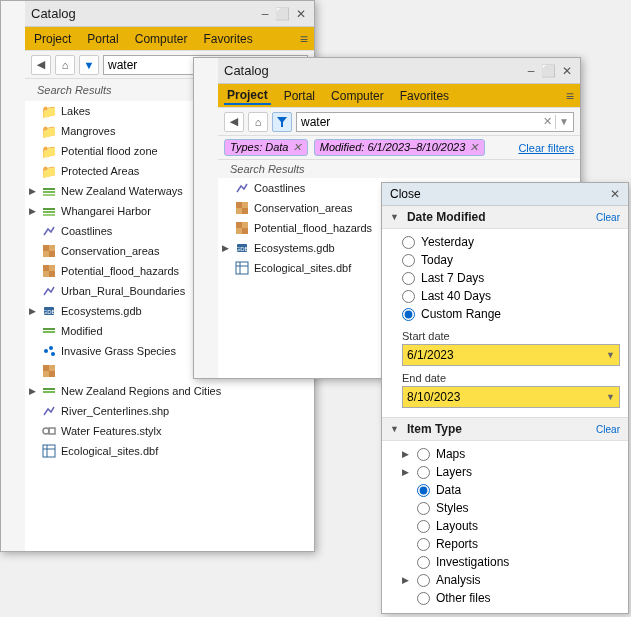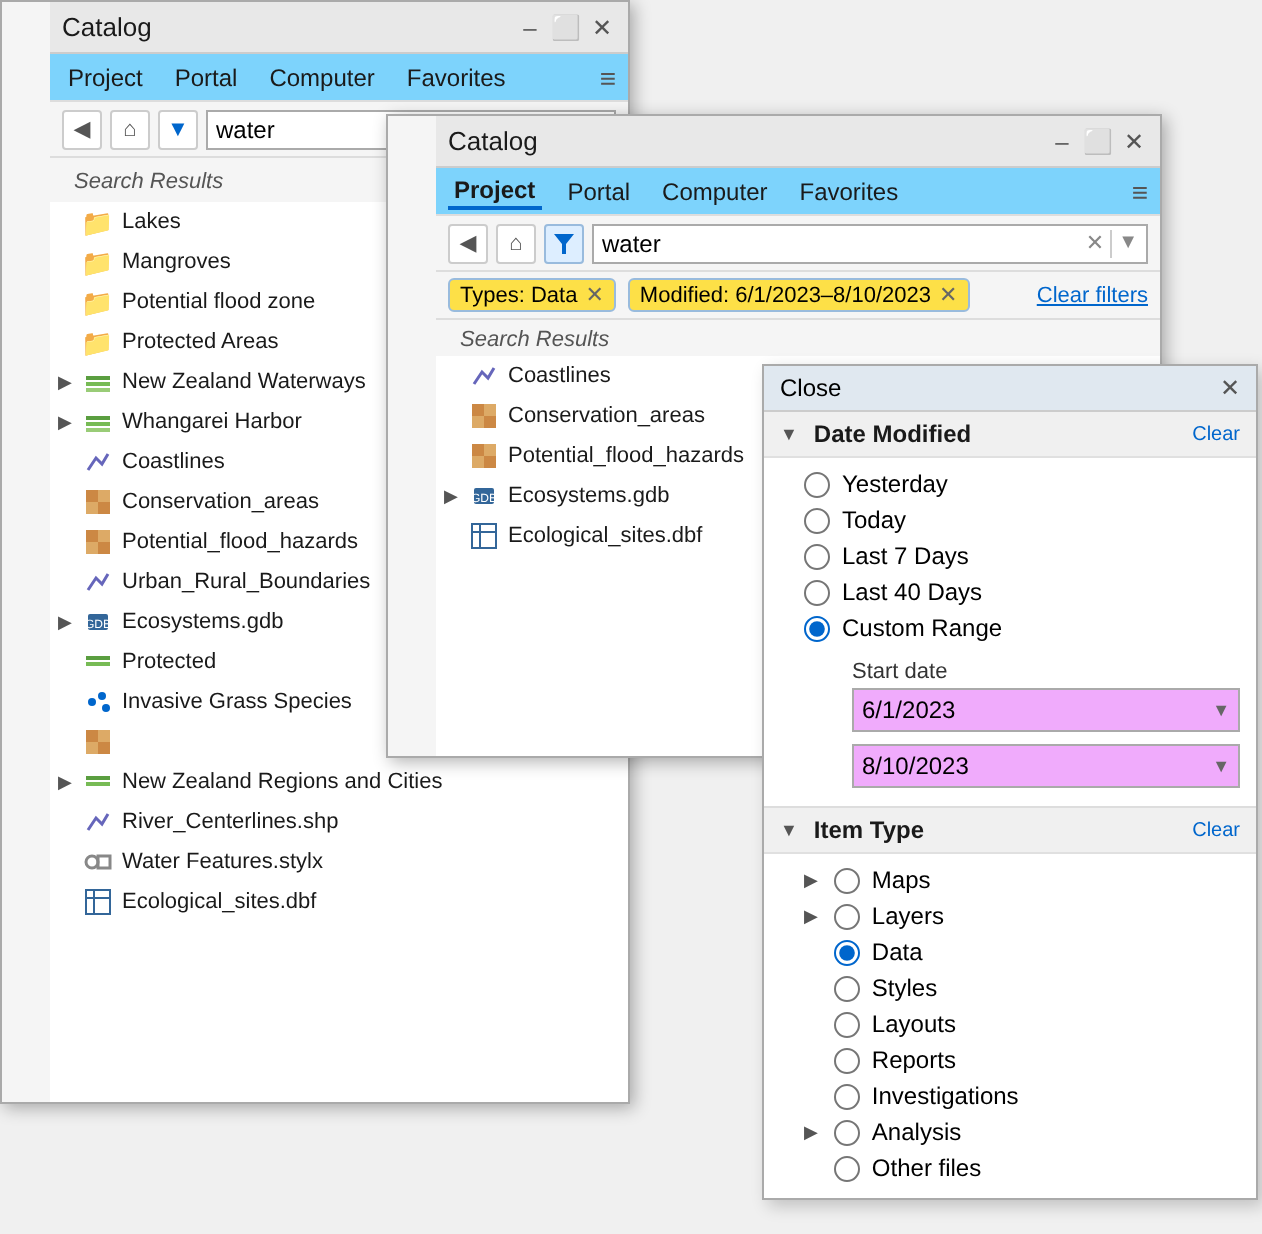--- a/index.html
+++ b/index.html
@@ -45,21 +45,21 @@
       color: #555;
       display: flex;
       align-items: center;
       justify-content: center;
       padding: 0;
     }
 
     .menu-bar {
       display: flex;
       align-items: center;
-      background: #7dd3fc;
+      background: #eab308;
       border-bottom: 1px solid #ddd;
       padding: 2px 6px;
       gap: 10px;
       height: 24px;
     }
 
     .menu-item {
       font-size: 12px;
       color: #1a1a1a;
       cursor: pointer;
@@ -132,27 +132,28 @@
       align-items: center;
       padding: 3px 6px;
       gap: 6px;
       background: #f5f5f5;
       border-bottom: 1px solid #ddd;
       flex-wrap: wrap;
     }
 
     .filter-tag {
       display: flex;
-      align-items: flex-end;
-      background: #fde047;
+      align-items: flex-start;
+      background: #f0abfc;
       border: 1px solid #99bbdd;
       border-radius: 3px;
       padding: 1px 5px;
       font-size: 11px;
       gap: 4px;
+      font-style: italic;
     }
 
     .filter-tag-close {
       cursor: pointer;
       color: #666;
       font-size: 11px;
     }
 
     .clear-filters-btn {
       margin-left: auto;
@@ -242,30 +243,29 @@
       align-items: center;
       gap: 6px;
       padding: 2px 0;
       cursor: pointer;
     }
 
     .radio-row input[type=radio] { margin: 0; cursor: pointer; accent-color: #0066cc; }
 
     .date-input-row {
       padding: 3px 0;
-      margin-left: 24px;
     }
 
     .date-label { font-size: 11px; color: #333; margin-bottom: 2px; }
 
     .date-input {
       display: flex;
       align-items: center;
       border: 1px solid #aaa;
-      background: #f0abfc;
+      background: #fde047;
       width: 100%;
       height: 22px;
       padding: 0 4px;
       font-size: 12px;
       justify-content: space-between;
     }
 
     .section-title {
       font-size: 12px;
       font-weight: 600;
@@ -426,21 +426,21 @@
       <span class="tree-label">Ecosystems.gdb</span>
     </div>
     <div class="tree-item">
       <span class="tree-arrow"> </span>
       <span class="tree-icon">
           <svg width="14" height="14" viewBox="0 0 14 14">
             <rect x="1" y="4" width="12" height="2" fill="#5a9e40"></rect>
             <rect x="1" y="7" width="12" height="2" fill="#77bb55"></rect>
           </svg>
         </span>
-      <span class="tree-label">Protected</span>
+      <span class="tree-label">Modified</span>
     </div>
     <div class="tree-item">
       <span class="tree-arrow"> </span>
       <span class="tree-icon">
           <svg width="14" height="14" viewBox="0 0 14 14">
             <circle cx="4" cy="7" r="2" fill="#0066cc"></circle>
             <circle cx="9" cy="4" r="2" fill="#0066cc"></circle>
             <circle cx="11" cy="10" r="2" fill="#0066cc"></circle>
           </svg>
         </span>
@@ -638,20 +638,21 @@
       <span>Custom Range</span>
     </div>
     <div class="date-input-row" style="margin-top:4px;">
       <div class="date-label">Start date</div>
       <div class="date-input">
         <span>6/1/2023</span>
         <span class="chevron-down">▼</span>
       </div>
     </div>
     <div class="date-input-row">
+      <div class="date-label">End date</div>
       <div class="date-input">
         <span>8/10/2023</span>
         <span class="chevron-down">▼</span>
       </div>
     </div>
   </div>
 
   <hr class="section-divider">
 
   <div class="filter-section-header">

